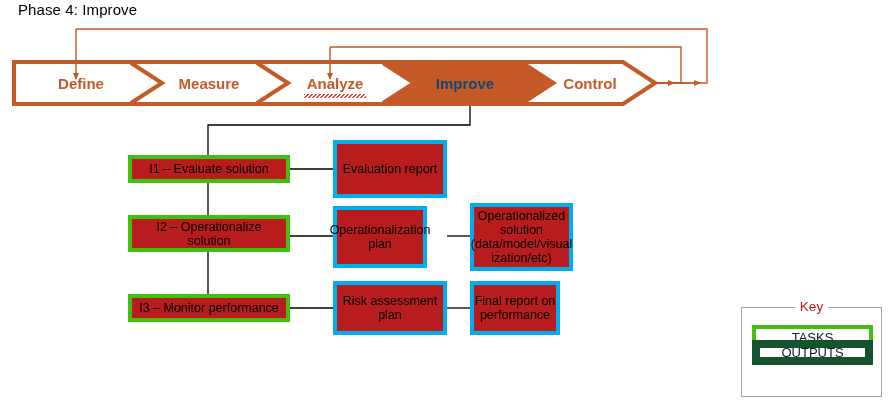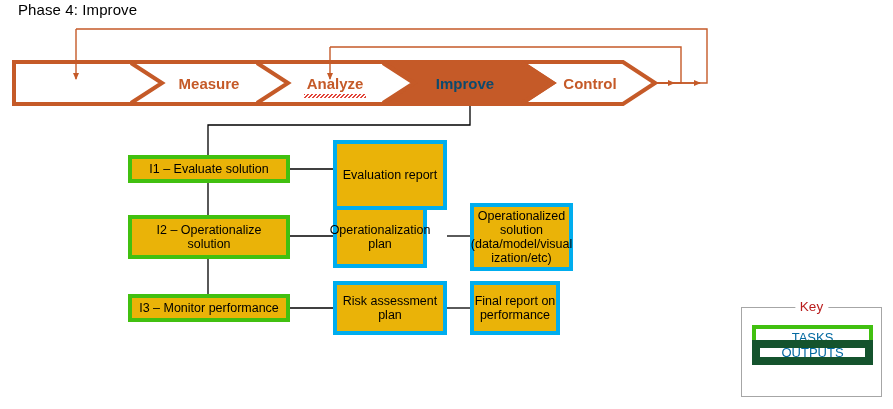--- a/index.html
+++ b/index.html
@@ -24,33 +24,33 @@
             width:62px;height:4px;
             background:
               repeating-linear-gradient(135deg,#e03b2f 0 1.4px,transparent 1.4px 2.8px);
             opacity:.95;}
 
   
   #wires{left:0;top:0;width:893px;height:409px;pointer-events:none;}
 
   
   .box{position:absolute;box-sizing:border-box;display:flex;align-items:center;
-       justify-content:center;text-align:center;background:#eab308;
+       justify-content:center;text-align:center;background:#b91c1c;
        font-size:12.5px;line-height:14px;color:#000;}
   .task{border:4px solid #41C010;}
   .output{border:4px solid #00ADEE;}
 
   
   #key{left:741px;top:307px;width:141px;height:90px;border:1px solid #a6a6a6;
        box-sizing:border-box;background:#fff;}
   #key-title{position:absolute;left:50%;top:-9px;transform:translateX(-50%);
              background:#fff;padding:0 5px;font-size:13.5px;color:#b91c1c;}
   .key-item{position:absolute;left:10px;width:121px;height:25px;box-sizing:border-box;
             display:flex;align-items:center;justify-content:center;
-            font-size:13px;background:#fff;color:#0369a1;}
+            font-size:13px;background:#fff;color:#0f172a;}
   #key-tasks{top:17px;border:4px solid #41C010;}
   #key-outputs{top:32px;border:8px solid #14532d;}
 </style>
 </head>
 <body>
 
 <div class="abs" id="page-title">Phase 4: Improve</div>
 
 <div class="abs" id="dmaic">
   <svg width="646" height="46" viewBox="0 0 646 46" xmlns="http://www.w3.org/2000/svg">
@@ -58,20 +58,23 @@
     <path d="M2,2 H611 L643,23 L611,44 H2 Z" fill="none" stroke="#C55A28" stroke-width="4"></path>
 
     <path d="M371,2 H510 L542,23 L510,44 H371 L403,23 Z" fill="#C55A28" stroke="#C55A28" stroke-width="3"></path>
 
     <path d="M119,3 L150,23 L119,43" fill="none" stroke="#C55A28" stroke-width="4"></path>
     <path d="M245,3 L276,23 L245,43" fill="none" stroke="#C55A28" stroke-width="4"></path>
     <path d="M371,3 L402,23 L371,43" fill="none" stroke="#C55A28" stroke-width="4"></path>
     <path d="M510,3 L541,23 L510,43" fill="none" stroke="#C55A28" stroke-width="4"></path>
   </svg>
 
+  <div class="phase-label on-white" style="left:10px;width:118px;">
+    <span>Define</span>
+  </div>
 
   <div class="phase-label on-white" style="left:138px;width:118px;">
     <span>Measure</span>
   </div>
 
   <div class="phase-label on-white" style="left:264px;width:118px;">
     <span>Analyze</span>
     <span class="squiggle"></span>
   </div>
 
@@ -112,30 +115,30 @@
 
     <path d="M447,236 H470"></path>
     <path d="M447,308 H470"></path>
   </g>
 </svg>
 
 <div class="box task" style="left:128px;top:155px;width:162px;height:28px;">
   <span>I1 – Evaluate solution</span>
 </div>
 
-<div class="box task" style="left:128px;top:215px;width:162px;height:44px;white-space:pre-line;">
+<div class="box task" style="left:128px;top:215px;width:162px;height:37px;white-space:pre-line;">
   <span>I2 – Operationalize
 solution</span>
 </div>
 
 <div class="box task" style="left:128px;top:294px;width:162px;height:28px;">
   <span>I3 – Monitor performance</span>
 </div>
 
-<div class="box output" style="left:333px;top:140px;width:114px;height:70px;text-align:center;">
+<div class="box output" style="left:333px;top:140px;width:114px;height:58px;text-align:center;">
   <span>Evaluation report</span>
 </div>
 
 <div class="box output" style="left:333px;top:206px;width:94px;height:62px;white-space:pre-line;">
   <span>Operationalization
 plan</span>
 </div>
 
 <div class="box output" style="left:470px;top:203px;width:103px;height:68px;white-space:pre-line;">
   <span>Operationalized

